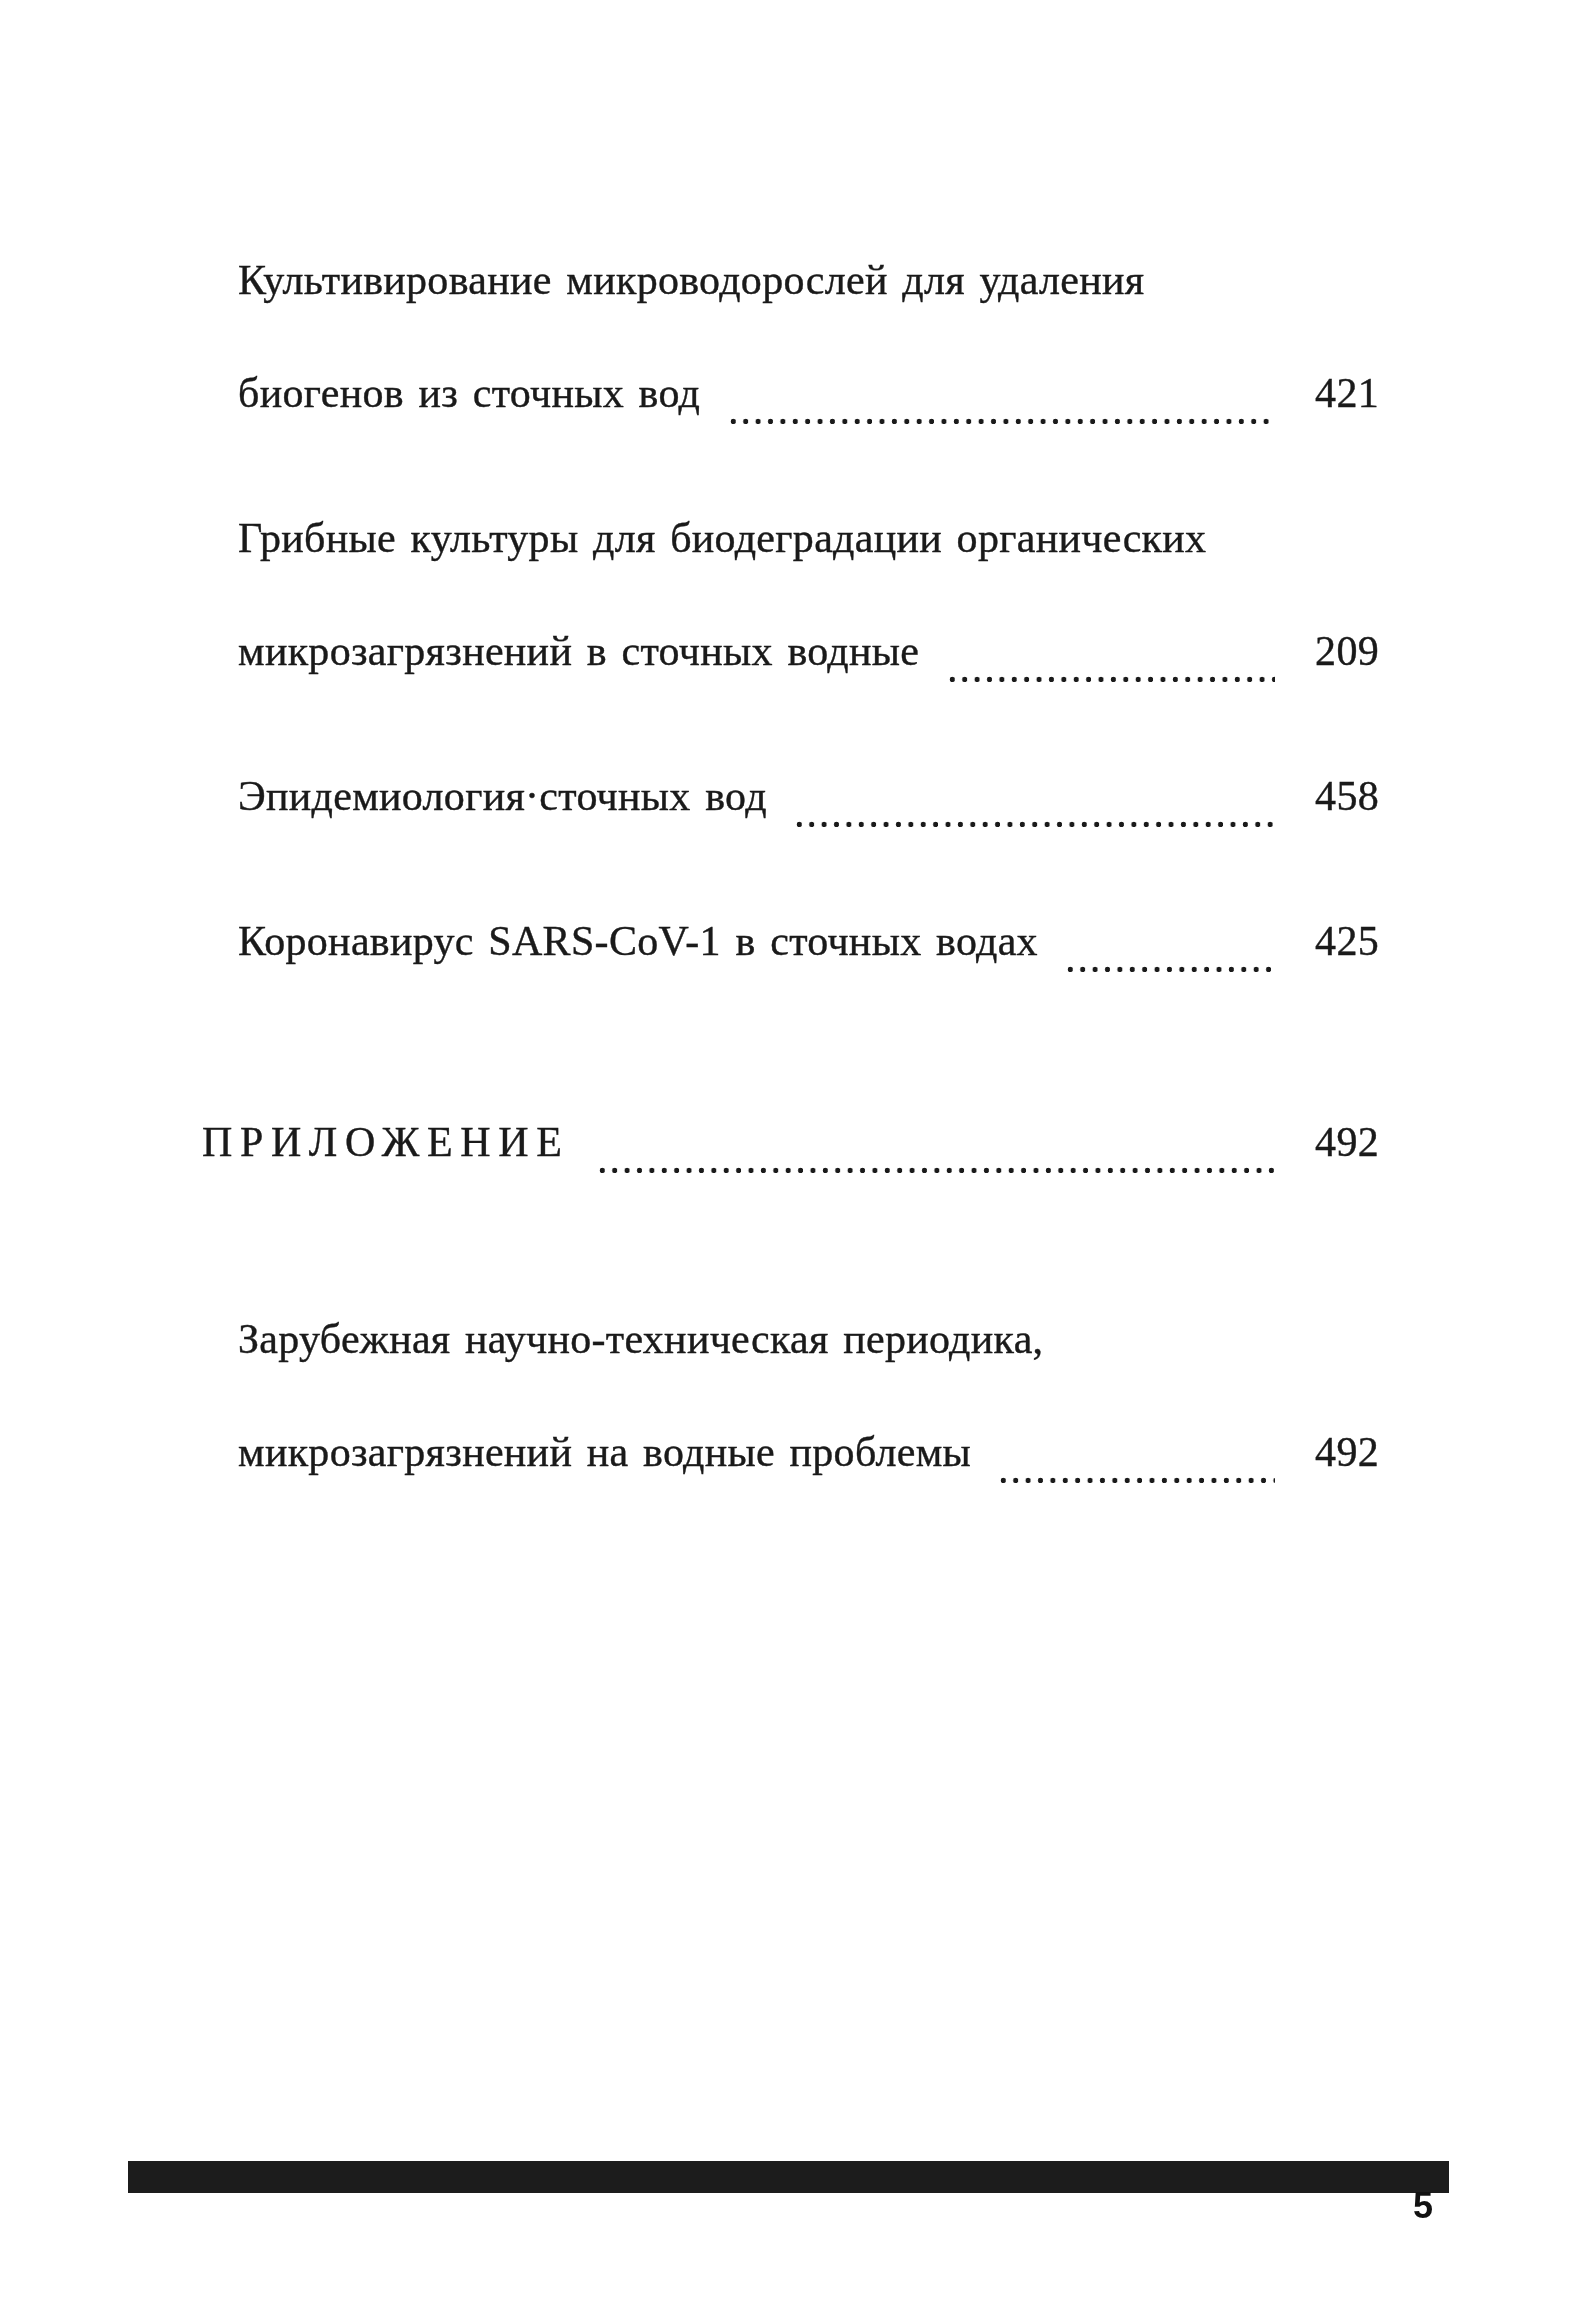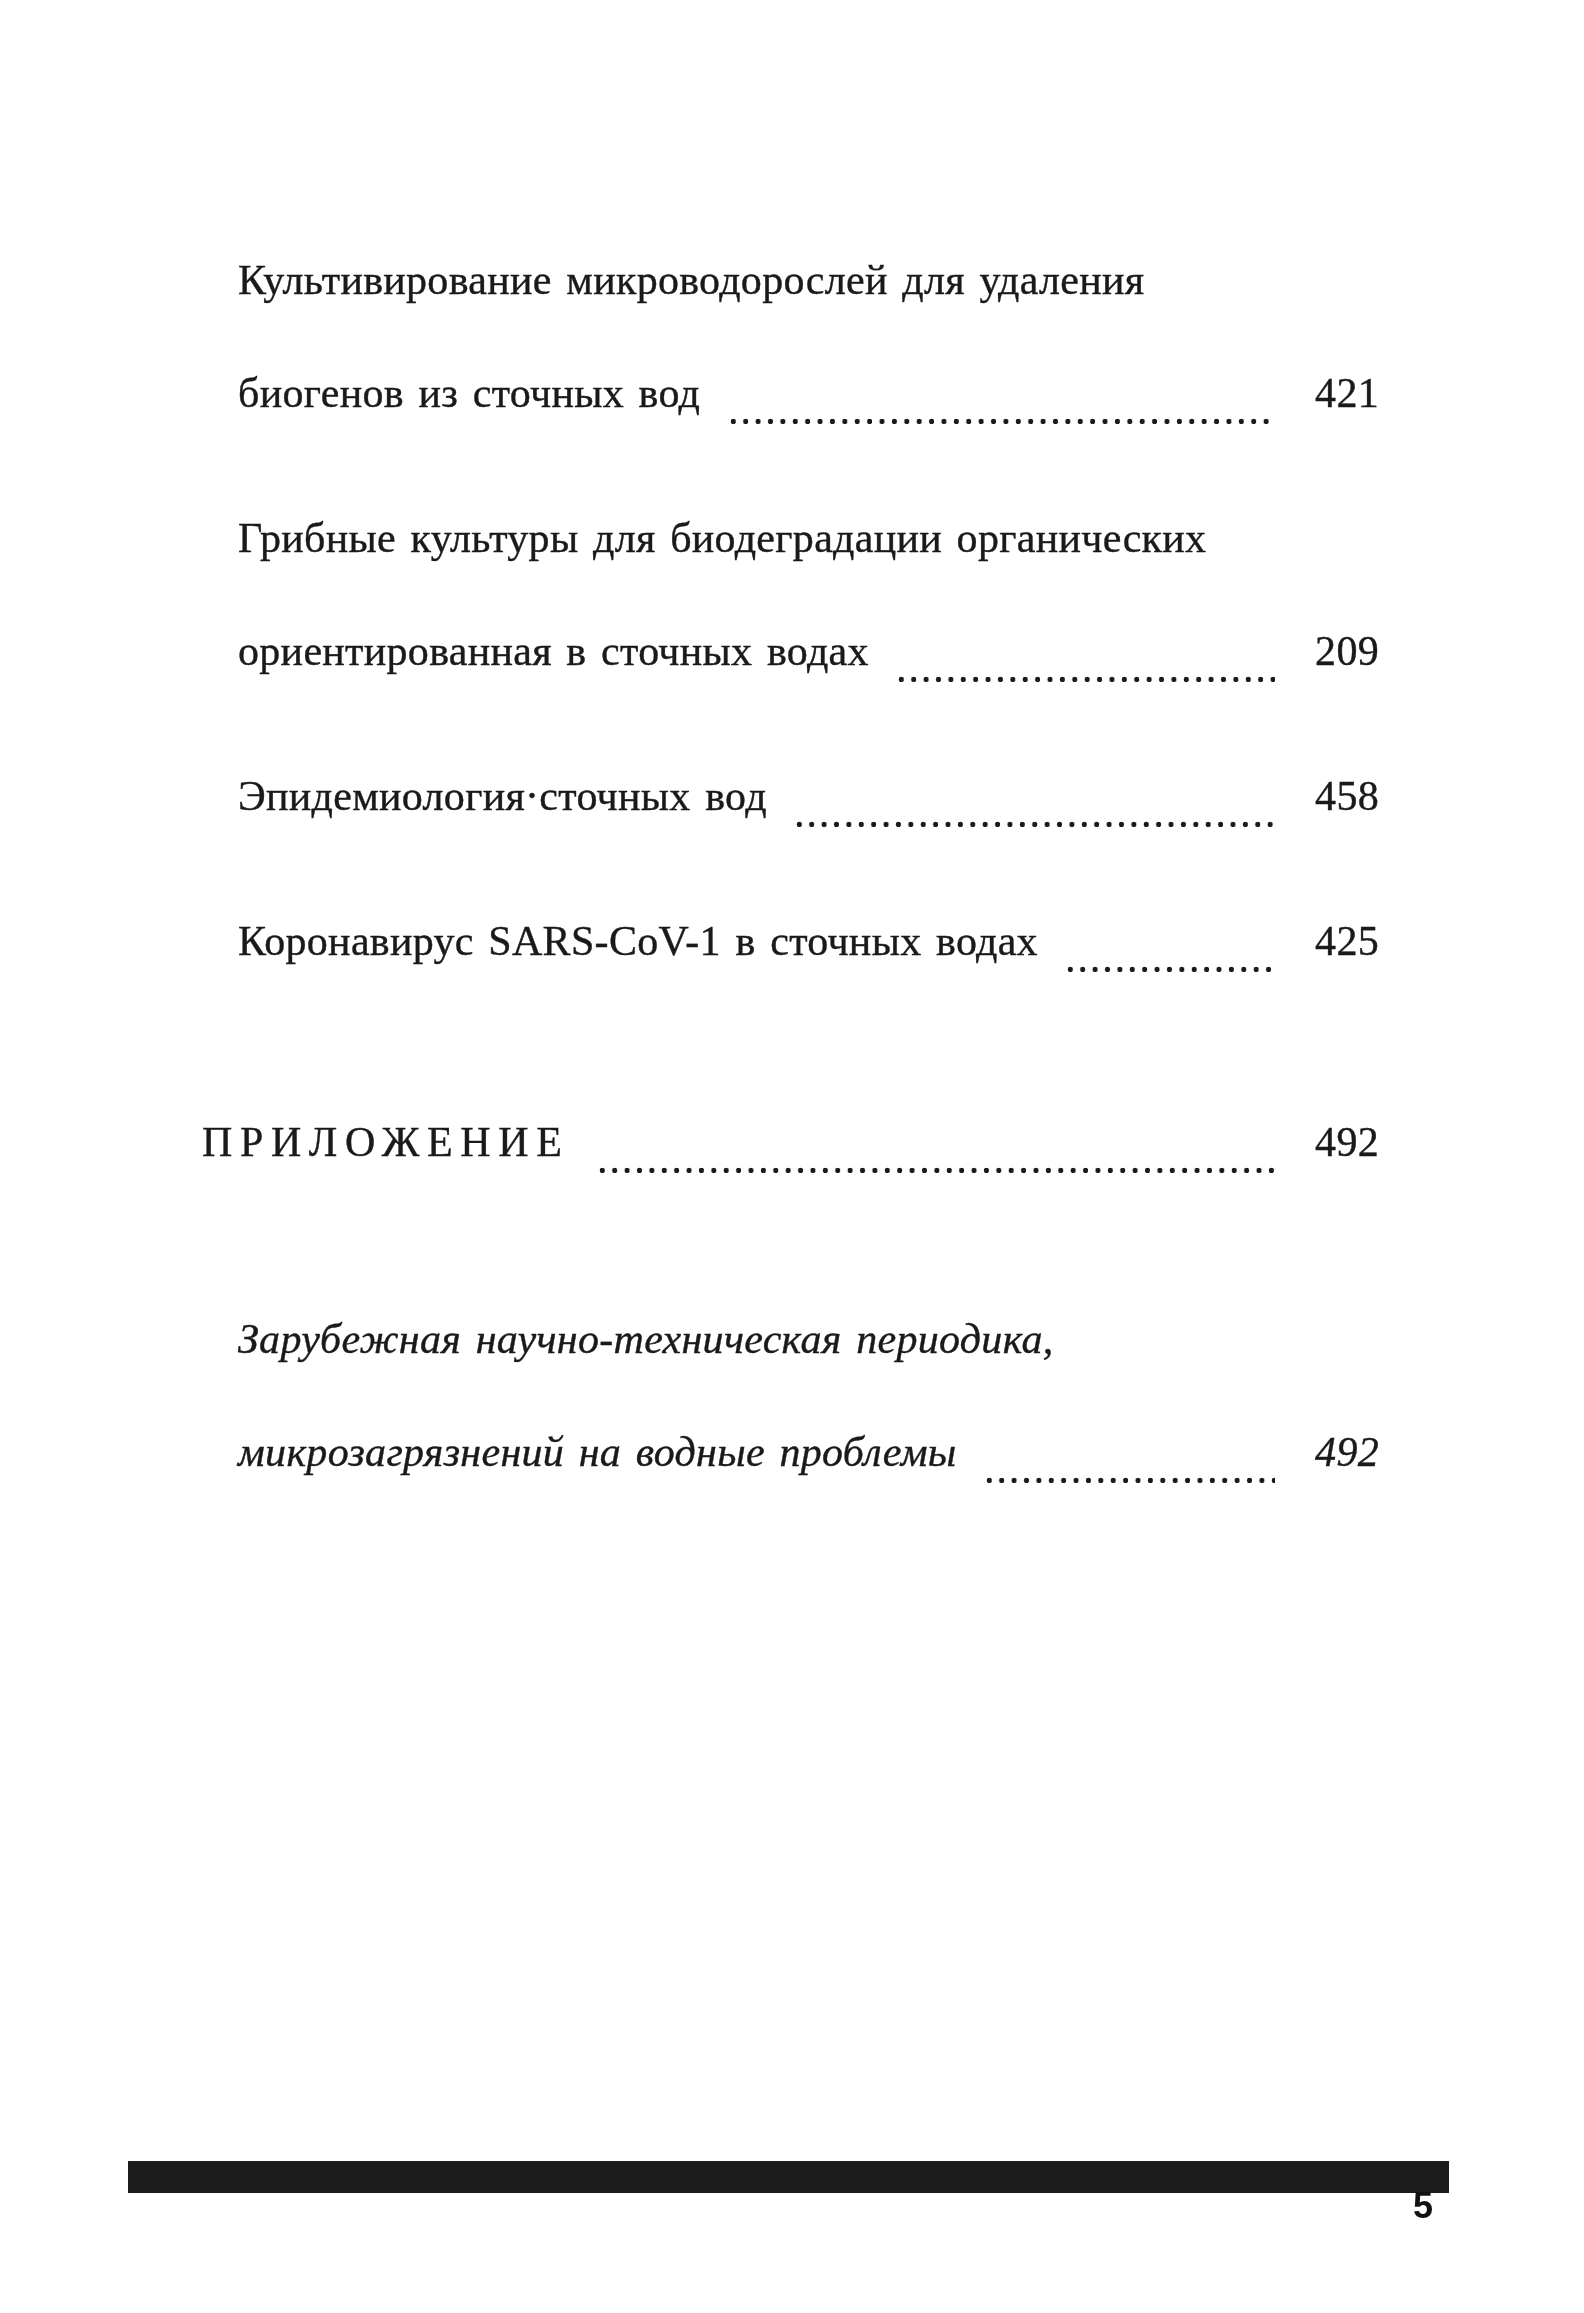--- a/index.html
+++ b/index.html
@@ -19,21 +19,21 @@
     top: 176px;
     width: 1305px;
     font-size: 42px;
     line-height: 49px;
     letter-spacing: 0.3px;
     word-spacing: 3.8px;
     -webkit-text-stroke: 0.4px currentColor;
   }
   .entry.indent { padding-left: 52px; }
   .entry.gap-xl { margin-top: 56px; }
-  .entry.gap-lg { margin-top: 52px; font-style: italic; }
+  .entry.gap-lg { margin-top: 52px; }
 
   .line { display: flex; align-items: flex-end; }
   .txt { white-space: nowrap; flex: 0 0 auto; }
   .allcaps { letter-spacing: 7.6px; }
 
   .leader {
     flex: 1 1 auto;
     min-width: 28.5px;
     height: 6.7px;
     margin: 0 24px 9.5px 13.3px;
@@ -81,21 +81,21 @@
         <span class="leader"></span>
         <span class="pagenum">421</span>
       </div>
     </div>
 
     <div class="entry indent">
       <div class="line">
         <span class="txt">Грибные культуры для биодеградации органических</span>
       </div>
       <div class="line">
-        <span class="txt">ориентированная в сточных водах</span>
+        <span class="txt">микрозагрязнений в сточных водные</span>
         <span class="leader"></span>
         <span class="pagenum">209</span>
       </div>
     </div>
 
     <div class="entry indent">
       <div class="line">
         <span class="txt">Эпидемиология·сточных вод</span>
         <span class="leader"></span>
         <span class="pagenum">458</span>

